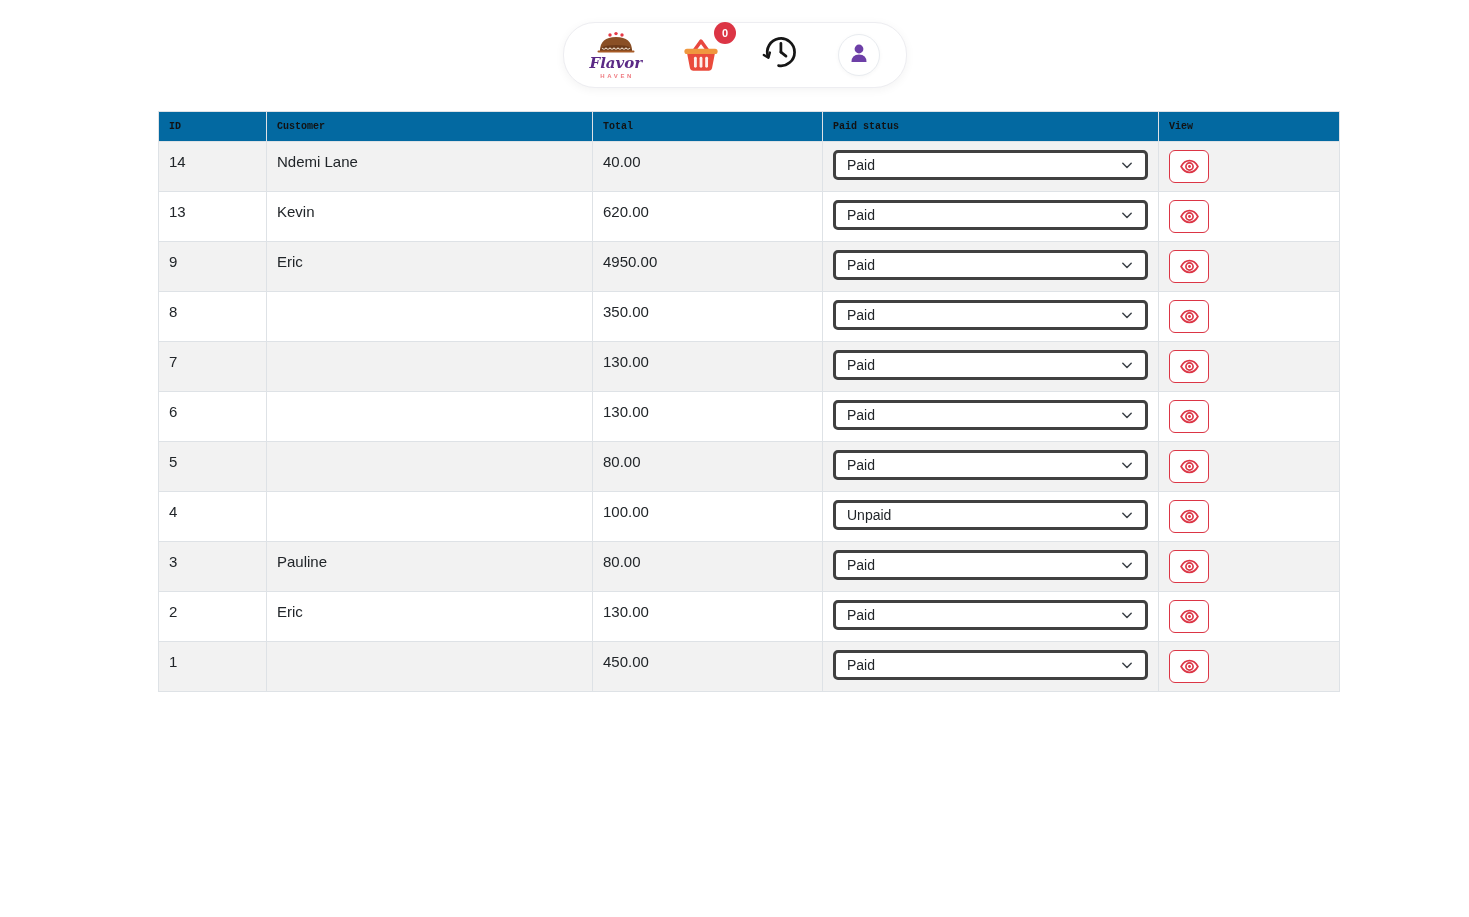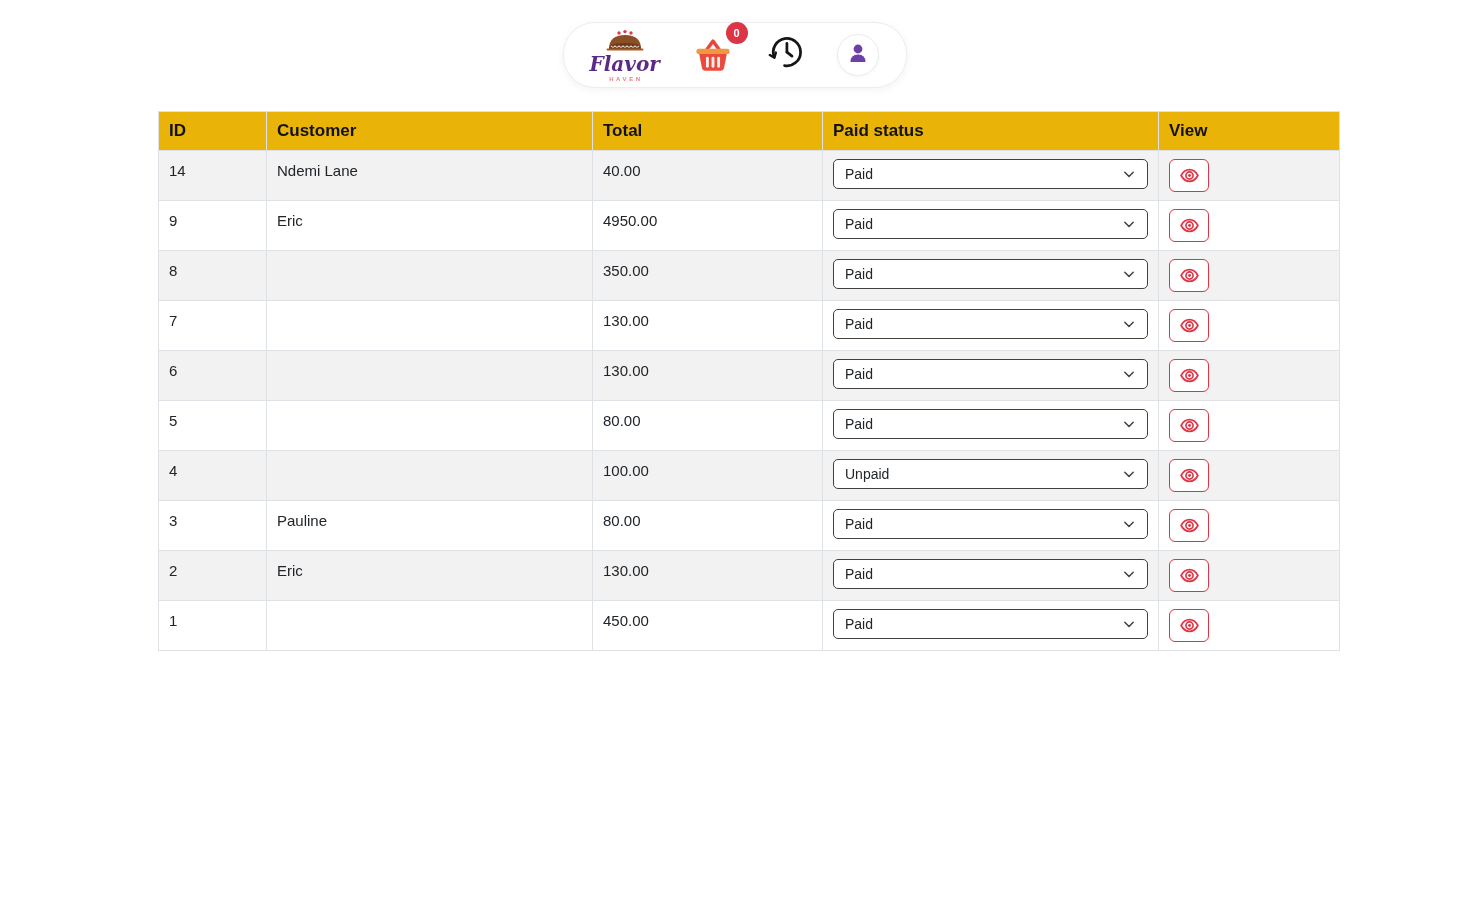--- a/index.html
+++ b/index.html
@@ -36,21 +36,21 @@
     display: flex;
     flex-direction: column;
     align-items: center;
     justify-content: center;
     cursor: pointer;
   }
   .brand-text {
     font-family: "DejaVu Serif", serif;
     font-style: italic;
     font-weight: 700;
-    font-size: 20px;
+    font-size: 15px;
     color: #5b2a86;
     line-height: 1;
     margin-top: -1px;
   }
   .brand-sub {
     font-size: 6px;
     font-weight: 700;
     letter-spacing: 2.6px;
     color: #ef7b81;
     line-height: 1;
@@ -91,45 +91,46 @@
     border-collapse: collapse;
     table-layout: fixed;
   }
   .orders-table th,
   .orders-table td {
     border: 1px solid #dee2e6;
     text-align: left;
   }
   .orders-table th {
     padding: 9px 10px;
-    font-size: 17px;
+    font-size: 10px;
     font-weight: 700;
     color: #121212;
-    background: #eab308;
+    background: #0369a1;
+    font-family: Liberation Mono, monospace;
   }
   .orders-table td {
     padding: 8px 10px;
     font-size: 15px;
     vertical-align: top;
   }
   .orders-table td.cell-text {
     padding-top: 11px;
   }
   .orders-table tbody tr:nth-child(odd) {
     background: #f2f2f2;
   }
   .orders-table tbody tr:nth-child(even) {
     background: #ffffff;
   }
 
   .select-box {
     width: 100%;
     height: 30px;
     background: #ffffff;
-    border: 1px solid #404040;
+    border: 3px solid #404040;
     border-radius: 5px;
     display: flex;
     align-items: center;
     justify-content: space-between;
     padding: 0 11px;
     font-size: 14px;
     color: #212529;
     cursor: pointer;
   }
   .view-btn {
@@ -244,20 +245,46 @@
           <svg width="21" height="21" viewBox="0 0 24 24" fill="none">
             <path d="M2.4 12 C5.2 6.8 8.8 5.3 12 5.3 S18.8 6.8 21.6 12 C18.8 17.2 15.2 18.7 12 18.7 S5.2 17.2 2.4 12 Z" stroke="#dc3545" stroke-width="1.9"></path>
             <circle cx="12" cy="12" r="4.1" stroke="#dc3545" stroke-width="1.9"></circle>
             <circle cx="12" cy="12" r="1.6" fill="#dc3545"></circle>
           </svg>
         </span>
       </button>
     </td>
   </tr>
       <tr>
+    <td class="cell-text">13</td>
+    <td class="cell-text">Kevin</td>
+    <td class="cell-text">620.00</td>
+    <td>
+      <div class="select-box">
+        <span>Paid</span>
+        <span style="display:flex;">
+          <svg width="14" height="14" viewBox="0 0 16 16">
+            <path d="M3.2 6 L8 10.8 L12.8 6" fill="none" stroke="#3c4248" stroke-width="1.7" stroke-linecap="round" stroke-linejoin="round"></path>
+          </svg>
+        </span>
+      </div>
+    </td>
+    <td>
+      <button class="view-btn">
+        <span style="display:flex;">
+          <svg width="21" height="21" viewBox="0 0 24 24" fill="none">
+            <path d="M2.4 12 C5.2 6.8 8.8 5.3 12 5.3 S18.8 6.8 21.6 12 C18.8 17.2 15.2 18.7 12 18.7 S5.2 17.2 2.4 12 Z" stroke="#dc3545" stroke-width="1.9"></path>
+            <circle cx="12" cy="12" r="4.1" stroke="#dc3545" stroke-width="1.9"></circle>
+            <circle cx="12" cy="12" r="1.6" fill="#dc3545"></circle>
+          </svg>
+        </span>
+      </button>
+    </td>
+  </tr>
+      <tr>
     <td class="cell-text">9</td>
     <td class="cell-text">Eric</td>
     <td class="cell-text">4950.00</td>
     <td>
       <div class="select-box">
         <span>Paid</span>
         <span style="display:flex;">
           <svg width="14" height="14" viewBox="0 0 16 16">
             <path d="M3.2 6 L8 10.8 L12.8 6" fill="none" stroke="#3c4248" stroke-width="1.7" stroke-linecap="round" stroke-linejoin="round"></path>
           </svg>

